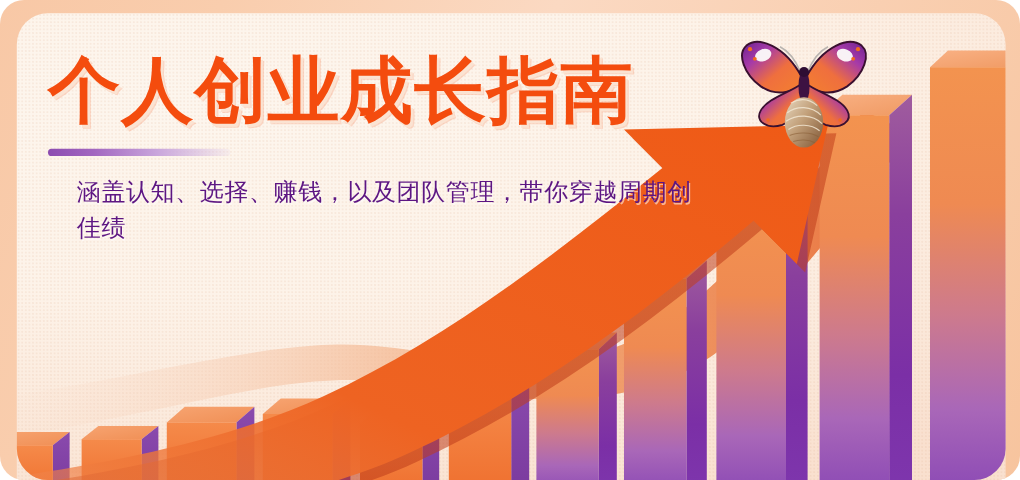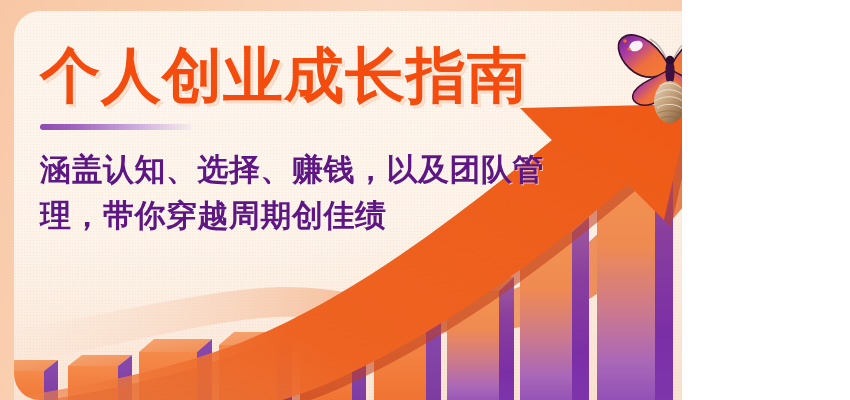--- a/index.html
+++ b/index.html
@@ -6,24 +6,25 @@
     margin: 0;
     padding: 0;
     background: #fff;
   }
   body {
     font-family: "Liberation Sans", "DejaVu Sans", sans-serif;
   }
 
   #banner {
     position: relative;
-    width: 682px;
+    width: 850px;
     height: 400px;
     overflow: hidden;
     background: linear-gradient(115deg, #f8c8a6 0%, #f9cdad 18%, #fbd9c2 45%, #f7c49e 100%);
+    border-radius: 20px;
   }
 
   
   #card {
     position: absolute;
     left: 14px;
     top: 11px;
     width: 824px;
     height: 400px;
     border-radius: 26px 26px 0 0;
@@ -69,27 +70,28 @@
   #divider {
     margin-top: 18px;
     width: 152px;
     height: 6px;
     border-radius: 3px;
     background: linear-gradient(90deg, #8c4bb0 0%, #a267c0 25%, #c9a6dc 60%, rgba(220,200,235,0.15) 100%);
   }
 
   #subtitle {
     margin-top: 17px;
-    font-size: 31px;
+    font-size: 20px;
     line-height: 1.48;
-    font-weight: bold;
+    font-weight: normal;
     color: #5d1683;
     letter-spacing: 0.5px;
     width: 520px;
     text-shadow: 1px 1px 0 rgba(255,255,255,0.55);
+    margin-left: 24px;
   }
 
   
   #chart-svg { position: absolute; left: 0; top: 0; z-index: 10; }
   #arrow-svg { position: absolute; left: 0; top: 0; z-index: 20; }
   #ribbon-svg { position: absolute; left: 0; top: 0; z-index: 8; }
   #butterfly-wrap {
     position: absolute;
     left: 612px;
     top: 18px;

